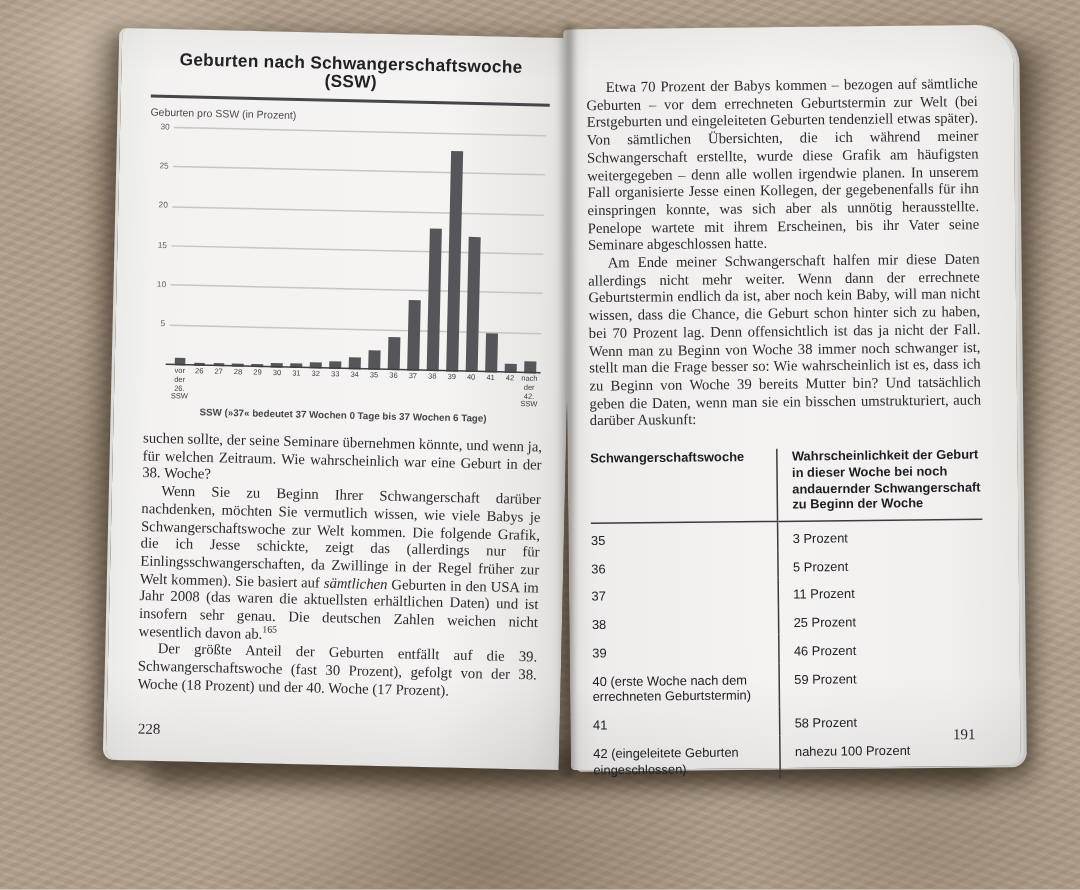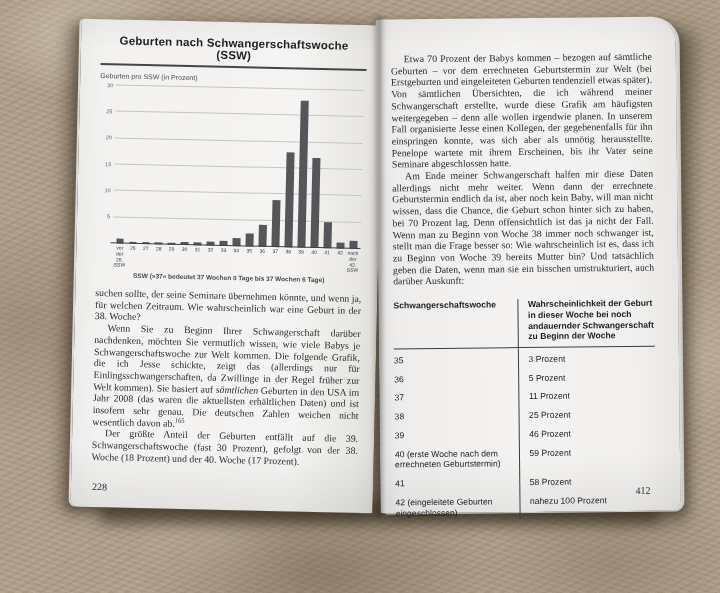--- a/index.html
+++ b/index.html
@@ -267,17 +267,17 @@
             <td class="col1">41</td>
             <td class="col2">58 Prozent</td>
           </tr>
           <tr>
             <td class="col1">42 (eingeleitete Geburten eingeschlossen)</td>
             <td class="col2">nahezu 100 Prozent</td>
           </tr>
         </tbody>
     </table>
 
-    <div class="page-number">412</div>
+    <div class="page-number">191</div>
   </div>
 
   <div class="spine"></div>
 </div>
 
 </body></html>

